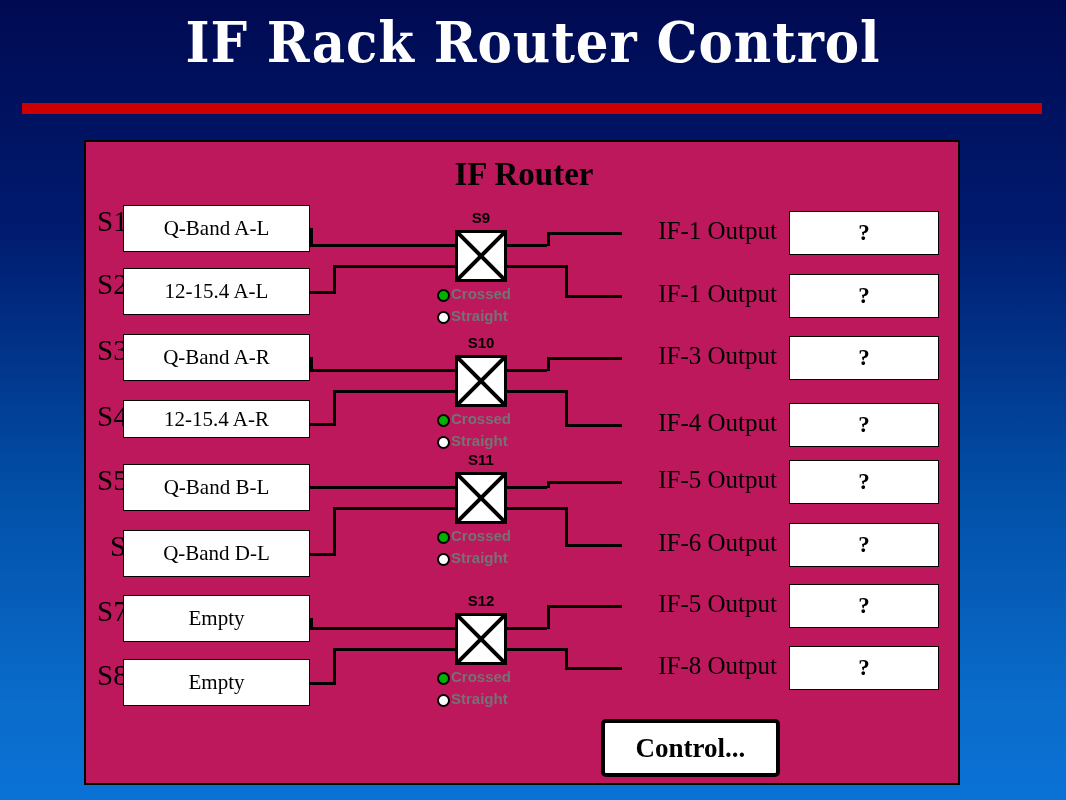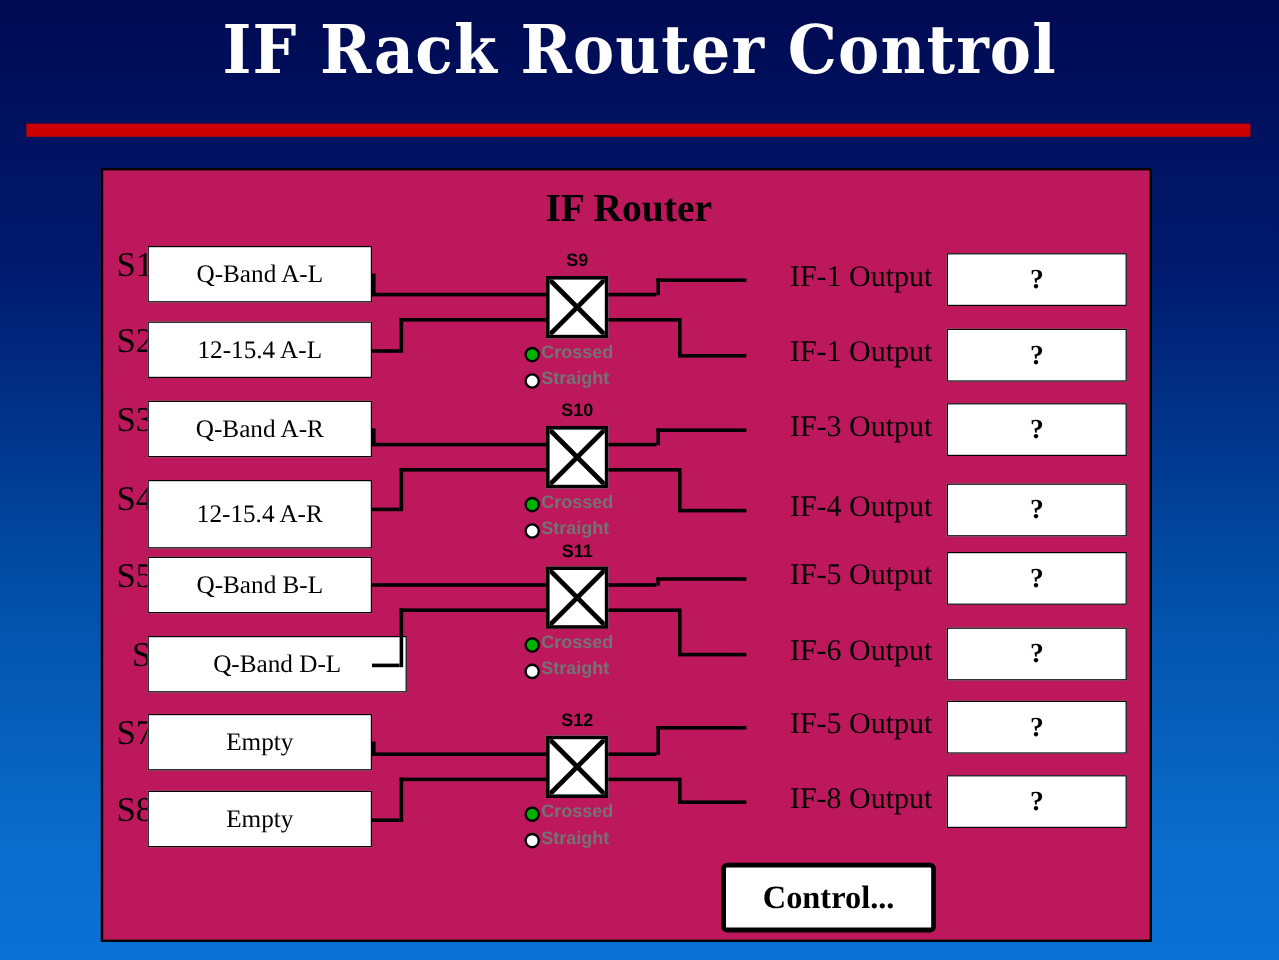--- a/index.html
+++ b/index.html
@@ -97,25 +97,25 @@
   </div>
 
   <div id="layer">
       <div class="s-label" style="left:97px;top:207px">S1</div>
       <div class="in-box" style="left:123px;top:205px;width:187px;height:47px">Q-Band A-L</div>
       <div class="s-label" style="left:97px;top:270px">S2</div>
       <div class="in-box" style="left:123px;top:268px;width:187px;height:47px">12-15.4 A-L</div>
       <div class="s-label" style="left:97px;top:336px">S3</div>
       <div class="in-box" style="left:123px;top:334px;width:187px;height:47px">Q-Band A-R</div>
       <div class="s-label" style="left:97px;top:402px">S4</div>
-      <div class="in-box" style="left:123px;top:400px;width:187px;height:57px">12-15.4 A-R</div>
+      <div class="in-box" style="left:123px;top:400px;width:187px;height:38px">12-15.4 A-R</div>
       <div class="s-label" style="left:97px;top:466px">S5</div>
       <div class="in-box" style="left:123px;top:464px;width:187px;height:47px">Q-Band B-L</div>
       <div class="s-label" style="left:110px;top:532px">S6</div>
-      <div class="in-box" style="left:123px;top:530px;width:216px;height:47px">Q-Band D-L</div>
+      <div class="in-box" style="left:123px;top:530px;width:187px;height:47px">Q-Band D-L</div>
       <div class="s-label" style="left:97px;top:597px">S7</div>
       <div class="in-box" style="left:123px;top:595px;width:187px;height:47px">Empty</div>
       <div class="s-label" style="left:97px;top:661px">S8</div>
       <div class="in-box" style="left:123px;top:659px;width:187px;height:47px">Empty</div>
       <div class="wire wh" style="left:310px;top:228px;width:0px"></div>
       <div class="wire wv" style="left:310px;top:228px;height:17px"></div>
       <div class="wire wh" style="left:310px;top:244px;width:145px"></div>
       <div class="wire wh" style="left:310px;top:291px;width:23px"></div>
       <div class="wire wv" style="left:333px;top:265px;height:29px"></div>
       <div class="wire wh" style="left:333px;top:265px;width:122px"></div>

